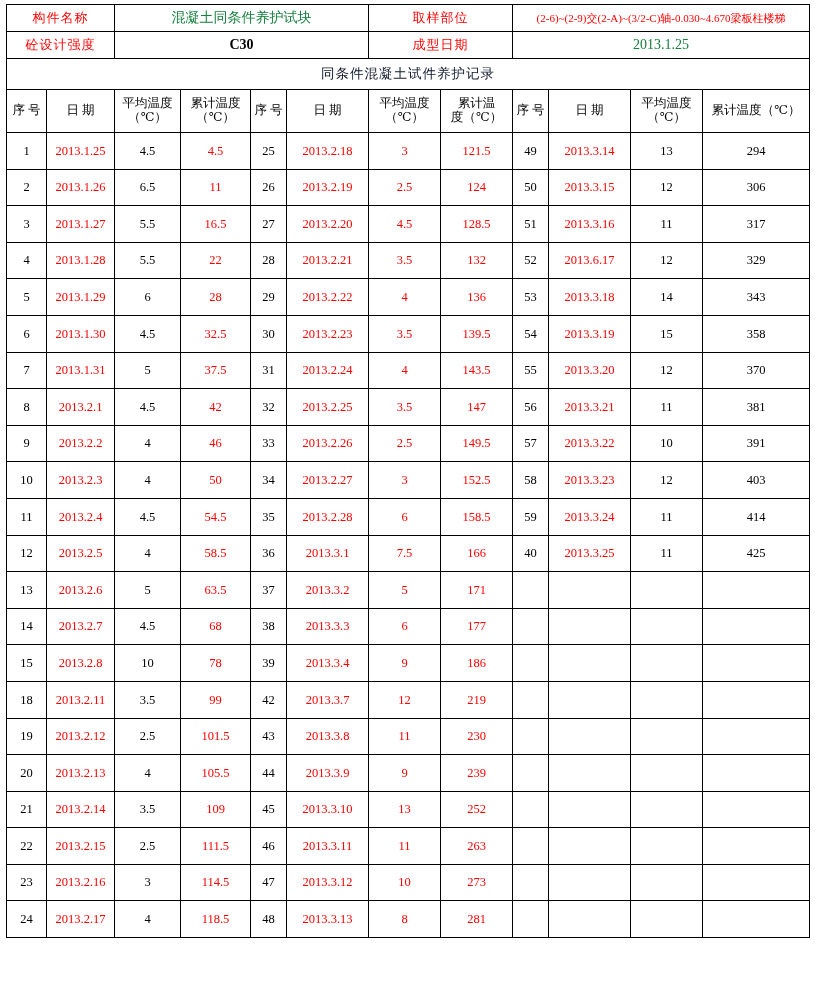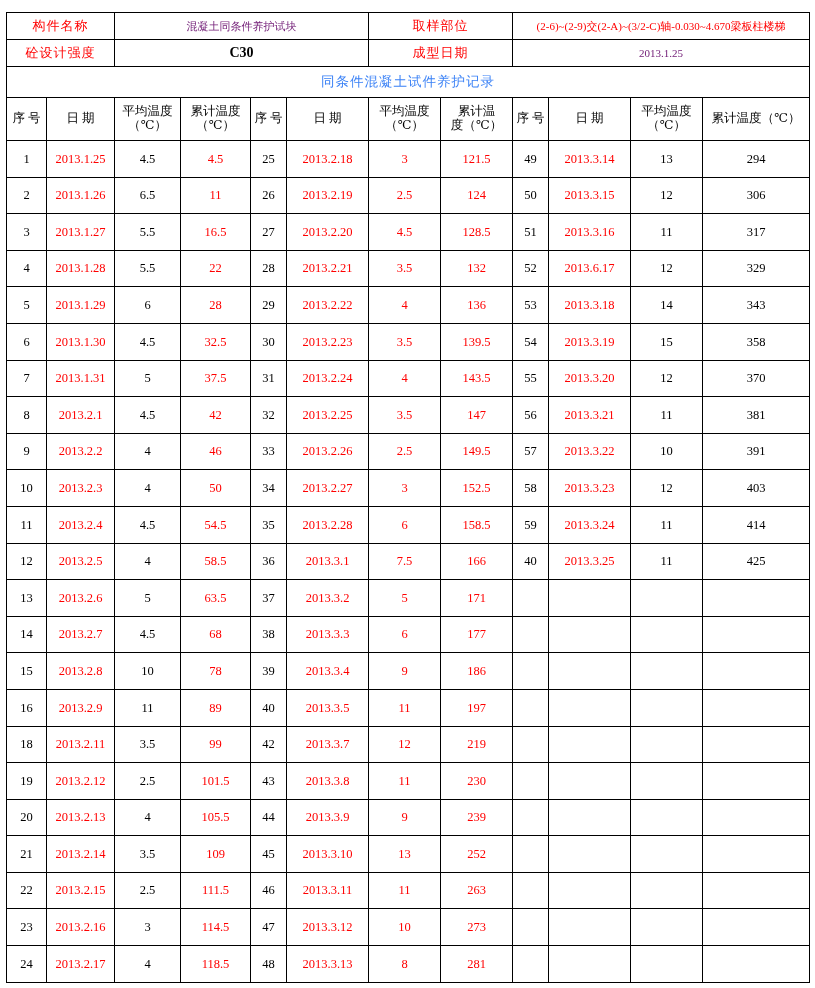--- a/index.html
+++ b/index.html
@@ -12,21 +12,21 @@
     height: 988px;
     font-family: "Liberation Serif", "DejaVu Serif", serif;
     font-size: 12px;
     color: #000;
   }
   .page {
     width: 815px;
     height: 988px;
     position: relative;
     box-sizing: border-box;
-    padding: 12px 6px 0 6px;
+    padding: 4px 6px 0 6px;
   }
   table {
     border-collapse: collapse;
     table-layout: fixed;
     width: 803px;
   }
   td {
     border: 1px solid #000;
     text-align: center;
     vertical-align: middle;
@@ -38,29 +38,29 @@
     white-space: nowrap;
   }
   .red { color: #ff0000; }
   .black { color: #000000; }
   .hdr-label {
     color: #ff0000;
     font-size: 13px;
     letter-spacing: 1px;
   }
   .hdr-value {
-    color: #701a75;
-    font-size: 11px;
+    color: #15803d;
+    font-size: 14px;
   }
   .hdr-value-small {
     color: #ff0000;
     font-size: 11px;
   }
   .title-row td {
-    color: #3b82f6;
+    color: #0f172a;
     font-size: 13.5px;
     height: 26px;
     letter-spacing: 1px;
   }
   .colhdr td {
     color: #000;
     font-size: 12.5px;
     height: 38px;
     line-height: 1.1;
     margin-top: 12px;
@@ -342,34 +342,20 @@
           <td class="black">39</td>
           <td class="red">2013.3.4</td>
           <td class="red">9</td>
           <td class="red">186</td>
           <td class="black"></td>
           <td class="red"></td>
           <td class="black"></td>
           <td class="black"></td>
         </tr>
         <tr class="tall">
-          <td class="black">16</td>
-          <td class="red">2013.2.9</td>
-          <td class="black">11</td>
-          <td class="red">89</td>
-          <td class="black">40</td>
-          <td class="red">2013.3.5</td>
-          <td class="red">11</td>
-          <td class="red">197</td>
-          <td class="black"></td>
-          <td class="red"></td>
-          <td class="black"></td>
-          <td class="black"></td>
-        </tr>
-        <tr class="tall">
           <td class="black">18</td>
           <td class="red">2013.2.11</td>
           <td class="black">3.5</td>
           <td class="red">99</td>
           <td class="black">42</td>
           <td class="red">2013.3.7</td>
           <td class="red">12</td>
           <td class="red">219</td>
           <td class="black"></td>
           <td class="red"></td>

